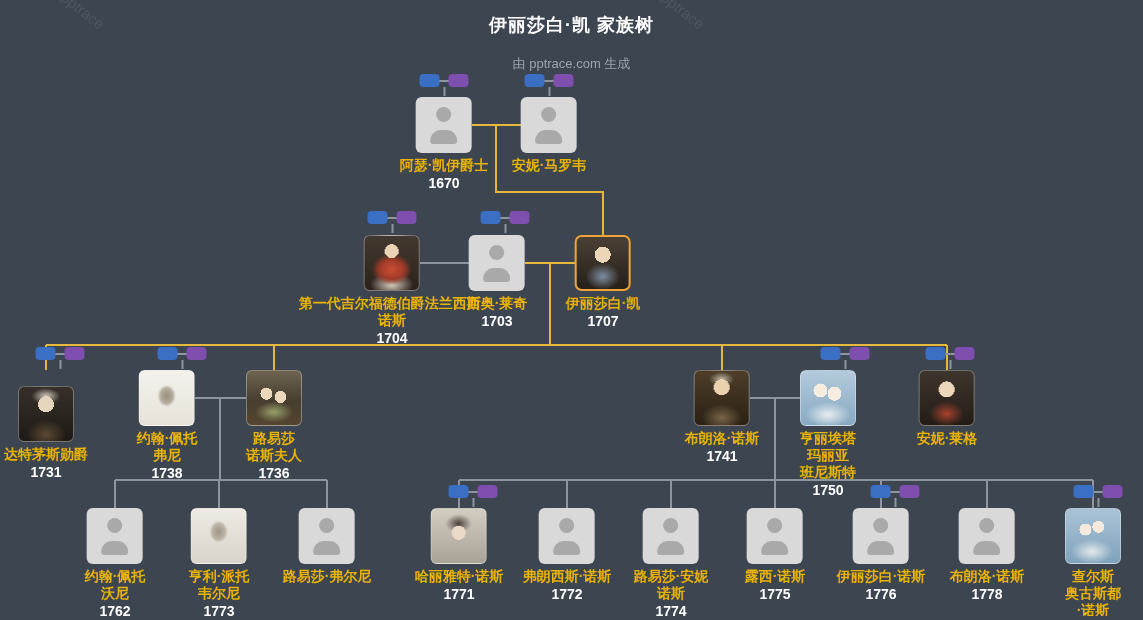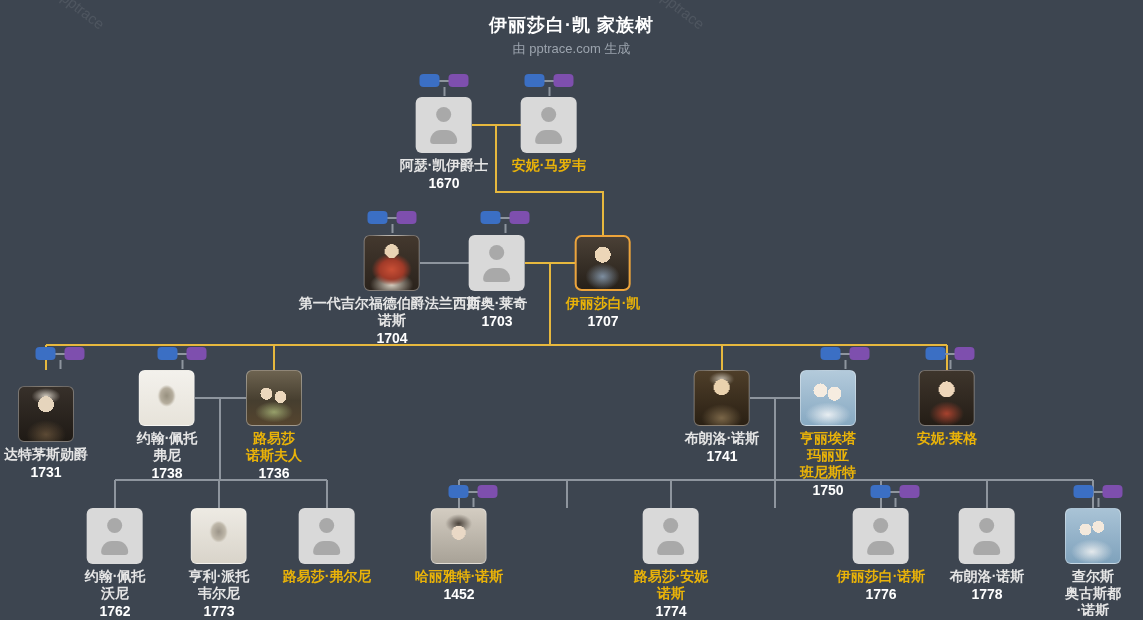--- a/index.html
+++ b/index.html
@@ -9,21 +9,21 @@
     font-family:"Liberation Sans","DejaVu Sans",sans-serif;
   }
   
   .wm{
     position:absolute;color:rgba(255,255,255,0.09);font-size:15px;
     transform:rotate(38deg);pointer-events:none;user-select:none;
   }
   
   .header{position:absolute;top:13px;left:0;width:100%;text-align:center;z-index:3;}
   .title{font-size:18px;font-weight:700;color:#ffffff;letter-spacing:1px;}
-  .subtitle{font-size:13px;color:#9ca4ae;margin-top:3px;}
+  .subtitle{font-size:13px;color:#9ca4ae;margin-top:18px;}
   
   svg.lines{position:absolute;left:0;top:0;z-index:1;}
   
   .node{
     position:absolute;transform:translateX(-50%);
     display:flex;flex-direction:column;align-items:center;z-index:2;
   }
   .avatar{
     width:56px;height:56px;border-radius:6px;position:relative;
     box-sizing:border-box;flex:0 0 auto;
@@ -36,21 +36,21 @@
   .avatar.ph::after{
     content:'';position:absolute;bottom:9px;left:50%;transform:translateX(-50%);
     width:27px;height:14px;border-radius:13px 13px 4px 4px;background:#a9a9a9;
   }
   .avatar.pt{border:1px solid rgba(255,255,255,0.35);}
   .avatar.root{border:2px solid #eda43b;border-radius:7px;}
   .name{
     margin-top:4px;font-size:14px;line-height:1.22;font-weight:700;
     text-align:center;white-space:pre-line;
   }
-  .name.male{color:#e5e5e5;}
+  .name.male{color:#eab308;}
   .name.female{color:#eab308;}
   .year{margin-top:1px;font-size:14px;font-weight:600;color:#ffffff;text-align:center;}
   
   .pills{
     position:absolute;transform:translateX(-50%);
     display:flex;gap:9px;align-items:center;z-index:2;
   }
   .pills::before{ 
     content:'';position:absolute;left:50%;top:6px;width:14px;height:2px;
     background:#8e959e;transform:translateX(-50%);z-index:0;
@@ -264,27 +264,37 @@
     <div class="year">1773</div>
   </div>
   <div class="node" style="left:327px;top:508px">
     <div class="avatar ph"></div>
     <div class="name female">路易莎·弗尔尼</div>
     <div class="year"></div>
   </div>
   <div class="node" style="left:459px;top:508px">
     <div class="avatar pt p-harriet"></div>
     <div class="name female">哈丽雅特·诺斯</div>
-    <div class="year">1452</div>
+    <div class="year">1771</div>
+  </div>
+  <div class="node" style="left:567px;top:508px">
+    <div class="avatar ph"></div>
+    <div class="name male">弗朗西斯·诺斯</div>
+    <div class="year">1772</div>
   </div>
   <div class="node" style="left:671px;top:508px">
     <div class="avatar ph"></div>
     <div class="name female">路易莎·安妮
 诺斯</div>
     <div class="year">1774</div>
+  </div>
+  <div class="node" style="left:775px;top:508px">
+    <div class="avatar ph"></div>
+    <div class="name female">露西·诺斯</div>
+    <div class="year">1775</div>
   </div>
   <div class="node" style="left:881px;top:508px">
     <div class="avatar ph"></div>
     <div class="name female">伊丽莎白·诺斯</div>
     <div class="year">1776</div>
   </div>
   <div class="node" style="left:987px;top:508px">
     <div class="avatar ph"></div>
     <div class="name male">布朗洛·诺斯</div>
     <div class="year">1778</div>

